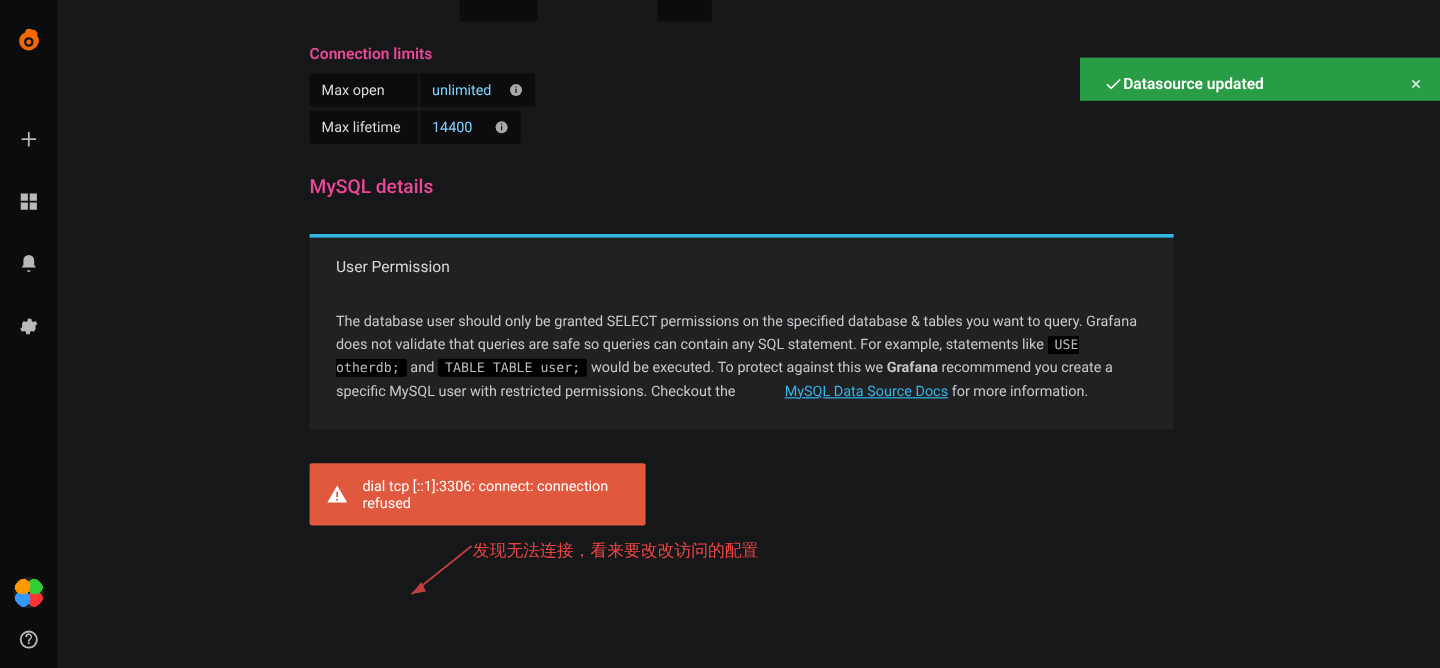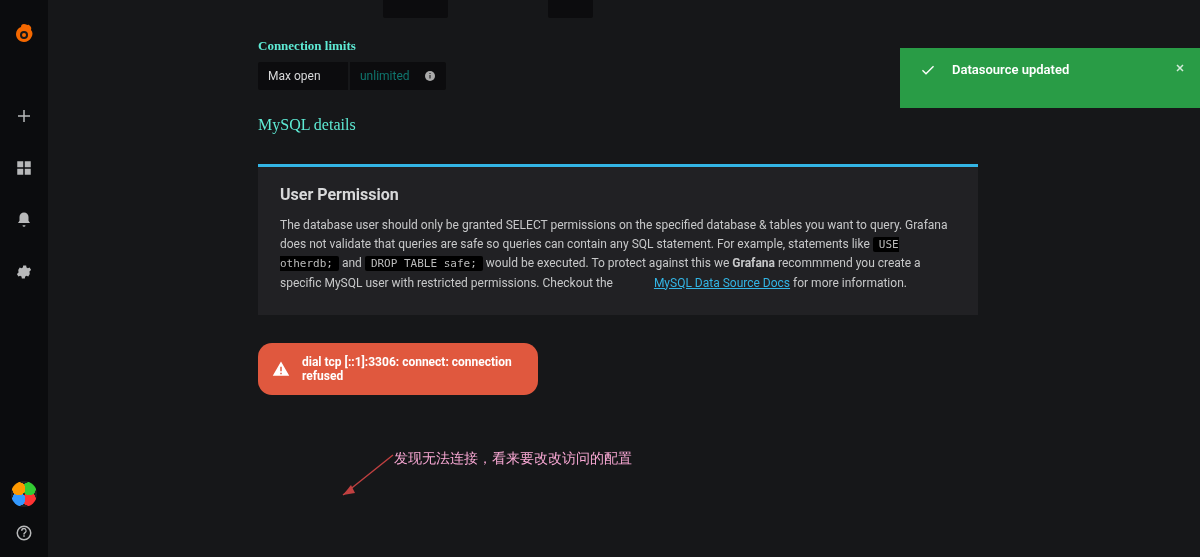--- a/index.html
+++ b/index.html
@@ -49,25 +49,24 @@
   .dark-block2 {
     position: absolute;
     top: -10px;
     left: 500px;
     width: 45px; height: 28px;
     background: #0c0c0e;
     border-radius: 2px;
   }
   .section-title {
     font-weight: 600;
-    color: #5eead4;
+    color: #ec4899;
     margin-top: 24px;
     margin-bottom: 8px;
     font-size: 13px;
-    font-family: Liberation Serif, serif;
   }
   .section-title.h5 {
     font-size: 16px;
     font-weight: 500;
     margin-top: 26px;
   }
   .form-row {
     display: flex;
     margin-bottom: 3px;
     border-radius: 2px;
@@ -76,45 +75,45 @@
   }
   .form-label {
     background: #0c0c0e;
     color: #d8d9da;
     padding: 7px 10px;
     font-size: 12px;
     min-width: 90px;
   }
   .form-input {
     background: #0c0c0e;
-    color: #0f766e;
+    color: #7dd3fc;
     padding: 7px 10px;
     font-size: 12px;
     min-width: 60px;
     border-left: 2px solid #161719;
   }
   .info-icon {
     background: #0c0c0e;
     color: #aaa;
     padding: 7px 10px 7px 4px;
     display: flex; align-items: center; justify-content: center;
     width: 26px;
   }
   .info-panel {
     background: #212124;
     border-top: 3px solid #33b5e5;
     padding: 18px 22px 22px 22px;
     margin-top: 30px;
     width: 720px;
   }
   .info-panel h4 {
-    font-size: 16px;
-    font-weight: 700;
+    font-size: 13px;
+    font-weight: 400;
     color: #d8d9da;
-    margin-bottom: 12px;
+    margin-bottom: 28px;
   }
   .info-panel p {
     font-size: 12px;
     color: #c7c8c9;
     line-height: 1.6;
   }
   .code {
     background: #000;
     color: #bbb;
     font-family: Menlo, Consolas, monospace;
@@ -129,45 +128,45 @@
   }
   .alert-danger {
     background: #e0583e;
     color: #fff;
     padding: 12px 14px;
     width: 280px;
     margin-top: 28px;
     display: flex;
     align-items: center;
     gap: 12px;
-    border-radius: 14px;
+    border-radius: 2px;
     font-size: 12px;
-    font-weight: 700;
+    font-weight: 400;
   }
   .toast {
     position: absolute;
     top: 48px; right: 0;
     background: #299c46;
     color: #fff;
-    padding: 14px 44px 30px 20px;
+    padding: 14px 44px 6px 20px;
     display: flex;
-    gap: 16px;
+    align-items: center;
     min-width: 300px;
     font-size: 13px;
     font-weight: 600;
   }
   .toast .toast-close {
     position: absolute;
     right: 14px;
     cursor: pointer;
     opacity: 0.8;
   }
   .annotation {
     position: absolute;
-    color: #f9a8d4;
+    color: #ef4444;
     font-size: 14px;
     font-family: "SimSun", "Microsoft YaHei", serif;
   }
   svg { display: block; }
   .avatar {
     width: 26px; height: 26px;
     border-radius: 50%;
     background:
       radial-gradient(circle at 30% 30%, #f90, #f90 25%, transparent 26%),
       radial-gradient(circle at 70% 30%, #3c3, #3c3 25%, transparent 26%),
@@ -231,31 +230,41 @@
     <div class="form-input">unlimited</div>
     <div class="info-icon">
       <svg width="12" height="12" viewBox="0 0 24 24">
           <circle cx="12" cy="12" r="10" fill="currentColor"></circle>
           <path fill="#0c0c0e" d="M11 10h2v7h-2zm0-4h2v2h-2z"></path>
         </svg>
     </div>
   </div>
 
 
+  <div class="form-row">
+    <div class="form-label">Max lifetime</div>
+    <div class="form-input">14400</div>
+    <div class="info-icon">
+      <svg width="12" height="12" viewBox="0 0 24 24">
+          <circle cx="12" cy="12" r="10" fill="currentColor"></circle>
+          <path fill="#0c0c0e" d="M11 10h2v7h-2zm0-4h2v2h-2z"></path>
+        </svg>
+    </div>
+  </div>
 
   <div class="section-title h5">MySQL details</div>
 
 
   <div class="info-panel">
     <h4>User Permission</h4>
     <p>
       <span>The database user should only be granted SELECT permissions on the specified database &amp; tables you want to query. Grafana does not validate that queries are safe so queries can contain any SQL statement. For example, statements like </span>
       <span class="code">USE otherdb;</span>
       <span> and </span>
-      <span class="code">DROP TABLE safe;</span>
+      <span class="code">TABLE TABLE user;</span>
       <span> would be executed. To protect against this we </span>
       <strong>Grafana</strong>
       <span> recommmend you create a specific MySQL user with restricted permissions. Checkout the </span>
       <a href="#" class="link">MySQL Data Source Docs</a>
       <span> for more information.</span>
     </p>
   </div>
 
   <div class="alert-danger">
     <span>

